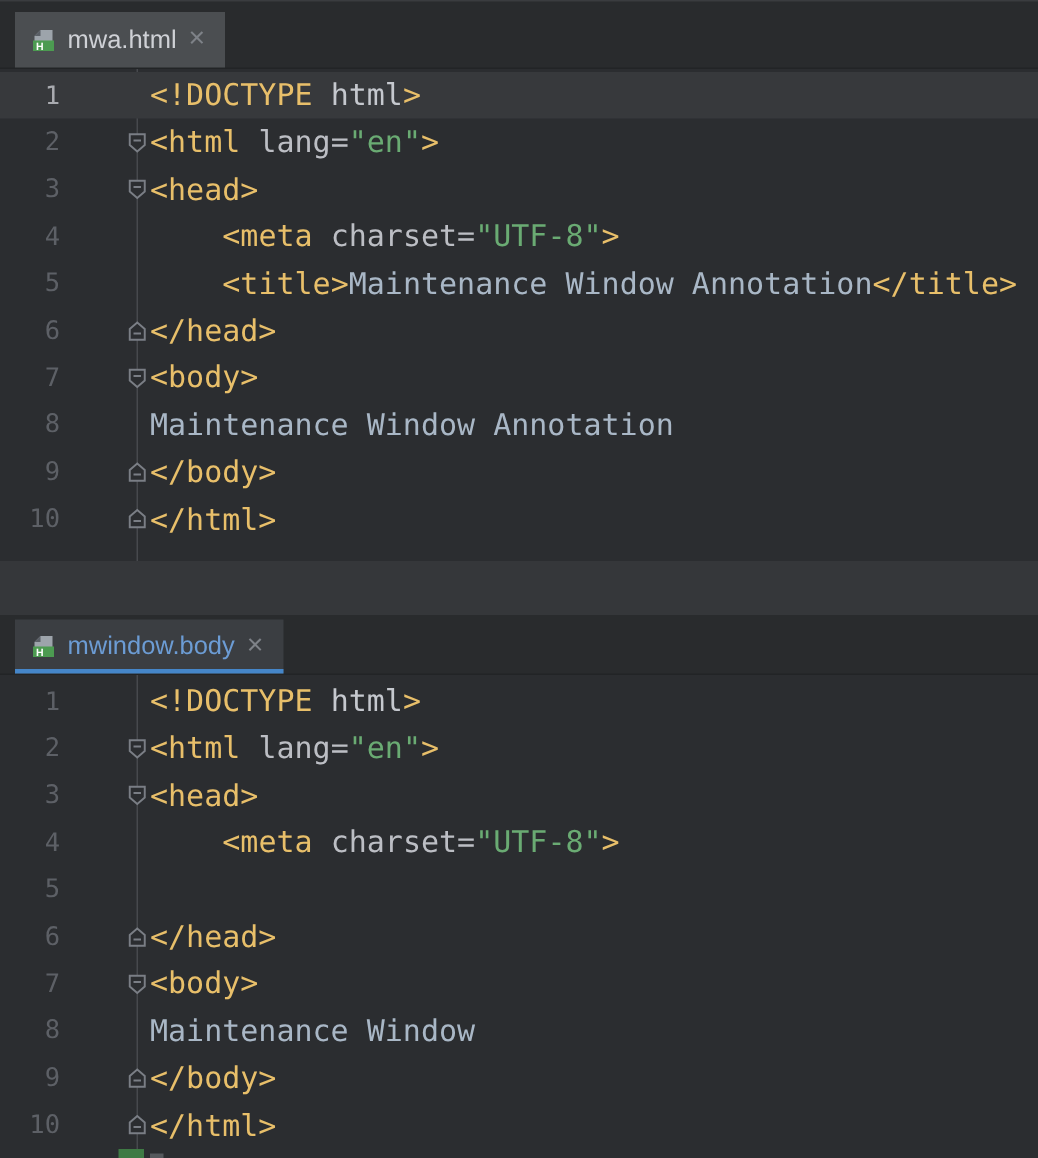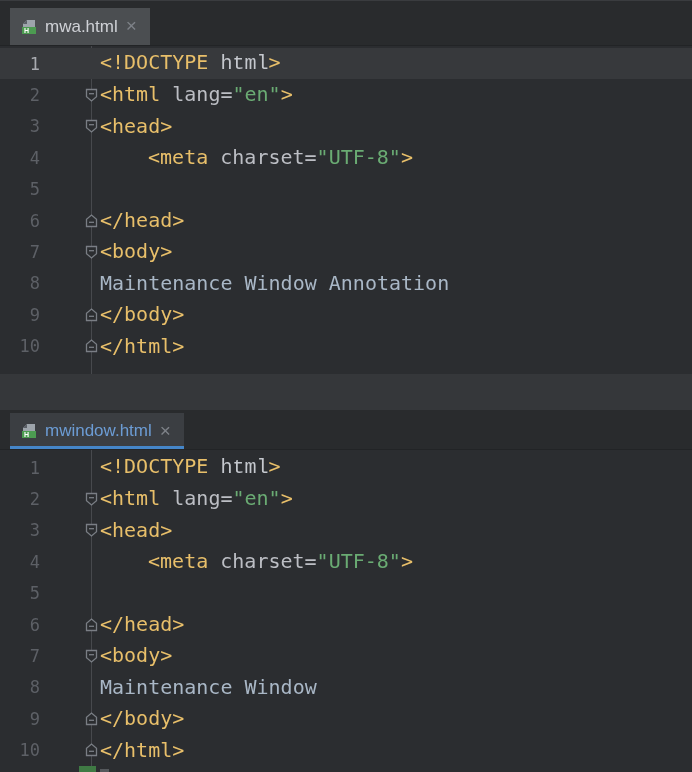--- a/index.html
+++ b/index.html
@@ -122,21 +122,21 @@
     position: absolute;
     left: 100px;
     white-space: pre;
     font-size: 20px;
     line-height: 31.4px;
   }
   .tk-tag   { color: var(--tag); margin-top: 21px; }
   .tk-attr  { color: var(--attr); }
   .tk-str   { color: var(--str); }
   .tk-text  { color: var(--txt); }
-  .tk-plain { color: var(--plain); font-family: Liberation Mono, monospace; }
+  .tk-plain { color: var(--plain); }
 
   
   .sliver-green {
     position: absolute; left: 79px; bottom: 0;
     width: 17px; height: 6px;
     background: var(--sliver-green);
   }
   .sliver-caret {
     position: absolute; left: 100px; bottom: 0;
     width: 9px; height: 3px;
@@ -183,20 +183,21 @@
               <path d="M5 6.7h5" stroke="var(--fold-stroke)" stroke-width="1.3"></path>
             </svg></span>
           <span class="code"><span class="tk-tag">&lt;head&gt;</span></span>
         </div>
         <div class="row">
           <span class="lnum">4</span>
           <span class="code"><span class="tk-plain">    </span><span class="tk-tag">&lt;meta</span><span class="tk-attr"> charset=</span><span class="tk-str">"UTF-8"</span><span class="tk-tag">&gt;</span></span>
         </div>
         <div class="row">
           <span class="lnum">5</span>
+          <span class="code"><span class="tk-plain">    </span><span class="tk-tag">&lt;title&gt;</span><span class="tk-text">Maintenance Window Annotation</span><span class="tk-tag">&lt;/title&gt;</span></span>
         </div>
         <div class="row">
           <span class="lnum">6</span>
           <span class="fold"><svg width="15" height="16" viewBox="0 0 15 16">
               <path d="M2.5 13.5h10V6.3l-5-4.3-5 4.3z" fill="var(--editor-bg)" stroke="var(--fold-stroke)" stroke-width="1.3"></path>
               <path d="M5 9.3h5" stroke="var(--fold-stroke)" stroke-width="1.3"></path>
             </svg></span>
           <span class="code"><span class="tk-tag">&lt;/head&gt;</span></span>
         </div>
         <div class="row">
@@ -233,21 +234,21 @@
   <div class="split-strip"></div>
 
   <div class="tabbar bottom">
     <div class="tab bottom-tab">
       <svg class="fileicon" viewBox="0 0 16 16">
         <path fill="#9DA4AB" d="M6 1 h8 v8 H2 V5 z"></path>
         <path fill="#5A5F66" d="M6 1 v4 H2 z"></path>
         <rect x="1" y="8" width="14" height="7" fill="#4C9B51"></rect>
         <text x="3" y="14" font-size="7" font-weight="bold" fill="#FFFFFF" font-family="Liberation Sans, sans-serif">H</text>
       </svg>
-      <span>mwindow.html</span>
+      <span>mwindow.body</span>
       <span class="close">×</span>
     </div>
   </div>
 
   <div class="editor bottom-editor">
     <div class="rows">
         <div class="connector" style="height: 328px;"></div>
         <div class="row">
           <span class="lnum">1</span>
           <span class="code"><span class="tk-tag">&lt;!DOCTYPE </span><span class="tk-plain">html</span><span class="tk-tag">&gt;</span></span>

